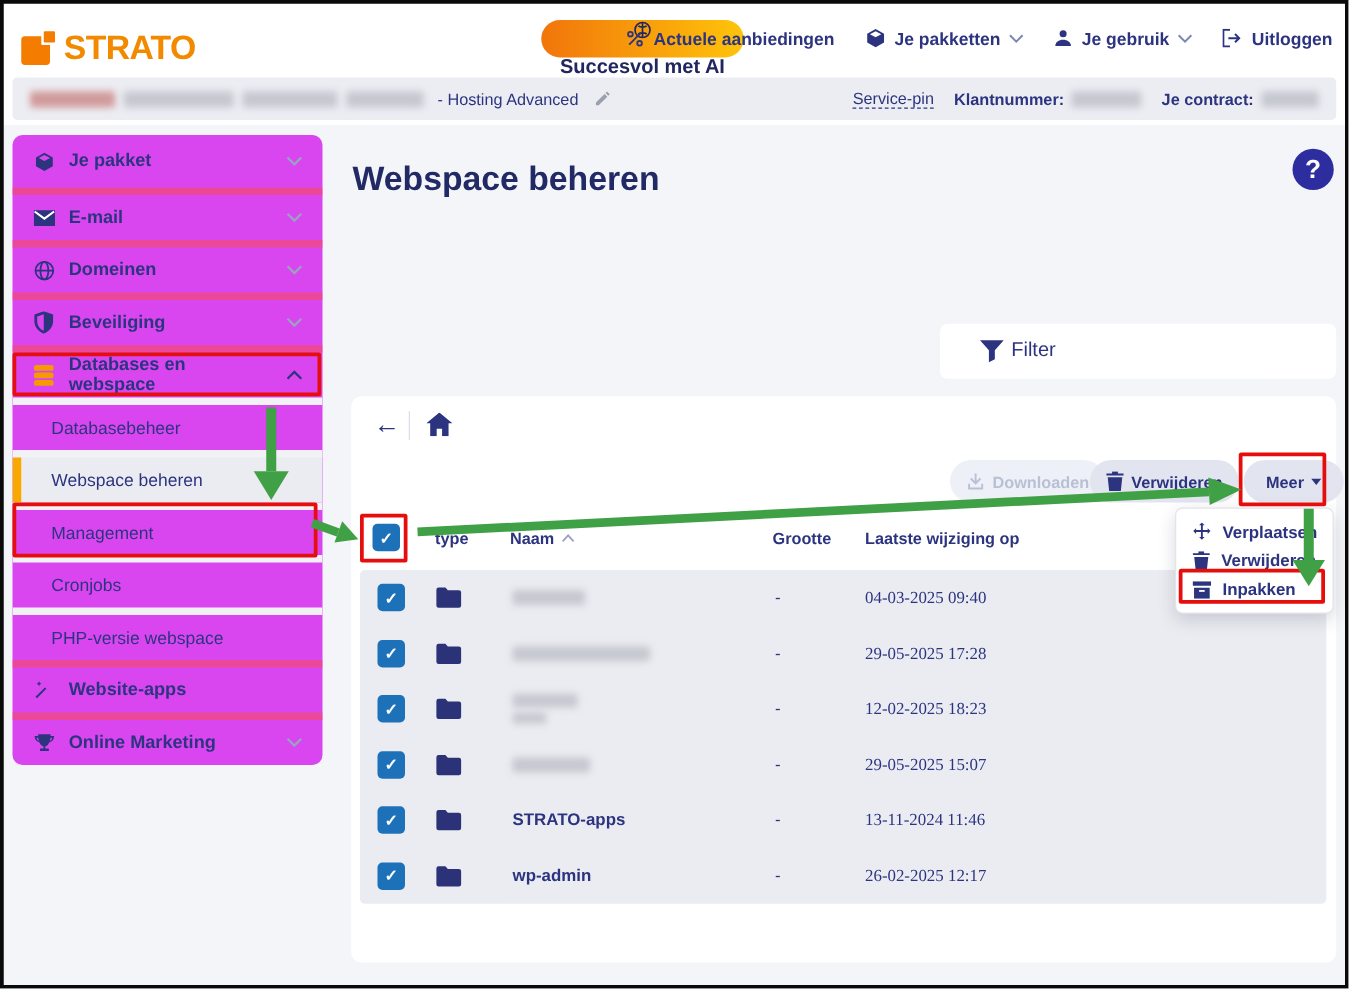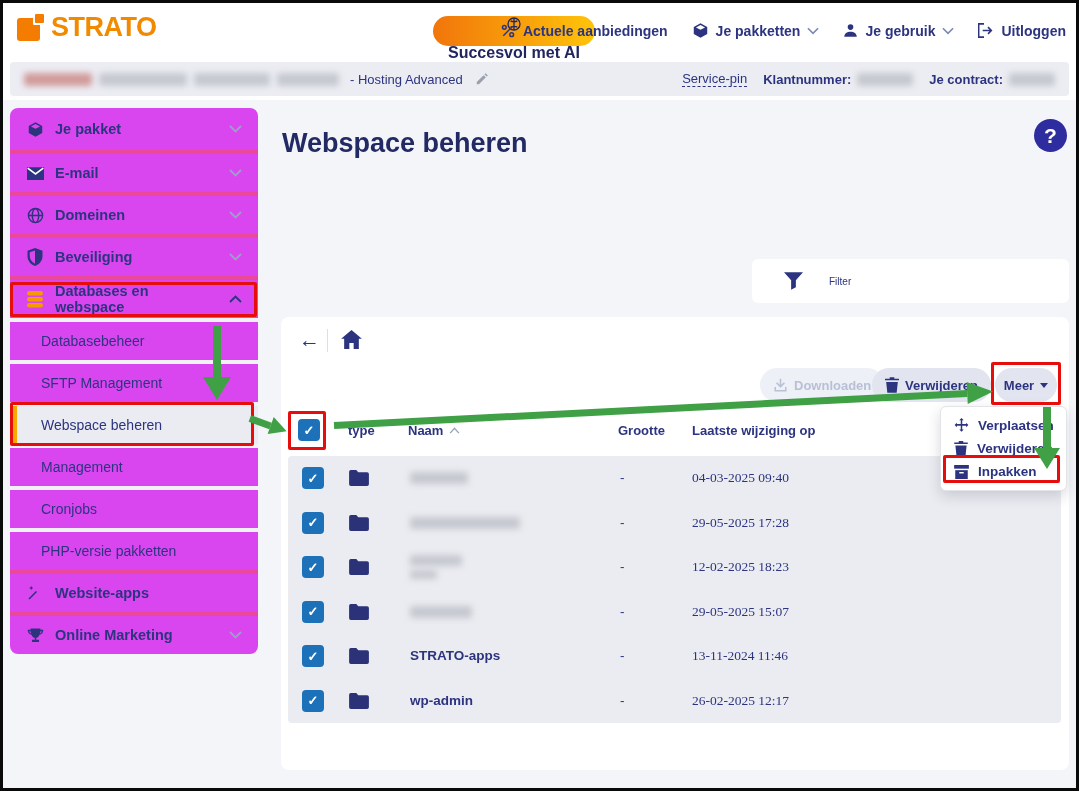--- a/index.html
+++ b/index.html
@@ -3,21 +3,21 @@
 <meta charset="utf-8">
 <style>
   * { box-sizing: border-box; }
   body { margin:0; background:#fff; font-family:"Liberation Sans", sans-serif; }
   .screen { position:relative; width:1079px; height:791px; background:#fff; overflow:hidden; }
   .frame { position:absolute; inset:0; border:3px solid #0a0a0a; z-index:95; pointer-events:none; }
   .pagebg { position:absolute; left:3px; top:100px; width:1073px; height:688px; background:#f4f5f8; }
 
   
   .topbar { position:absolute; left:3px; top:3px; width:1073px; height:55px; background:#fff; }
-  .logo { position:absolute; left:14px; top:9px; display:flex; align-items:center; gap:7px;justify-content:space-between; }
+  .logo { position:absolute; left:14px; top:20px; display:flex; align-items:center; gap:7px;justify-content:space-between; }
   .logo-mark { position:relative; width:27px; height:27px; }
   .logo-sq { position:absolute; left:0; top:4px; width:23px; height:23px; background:#f47c00; border-radius:3px; }
   .logo-flag { position:absolute; right:0; top:0; width:9px; height:9px; background:#f47c00; border-radius:1px; box-shadow:-2px 2px 0 #fff; }
   .logo-text { font-size:27px; font-weight:800; color:#f28a00; letter-spacing:-0.5px; }
   .ai-pill { position:absolute; left:430px; top:13px; height:30px; padding:0 15px; border-radius:16px;
              background:linear-gradient(90deg, var(--pill_from,#F1750B), var(--pill_to,#FFC40A));
              display:flex; align-items:center; gap:8px; color:#22265e; font-weight:700; font-size:16px; border:none; cursor:pointer;flex-direction:column; }
   .topnav { position:absolute; right:10px; top:0; height:55px; display:flex; align-items:center; gap:24px; }
   .nav-item { display:flex; align-items:center; gap:7px; color:var(--navy,#2C3480); font-weight:700; font-size:14px; cursor:pointer; }
   .nav-item svg { display:block; }
@@ -29,21 +29,21 @@
   .cb-right { margin-left:auto; display:flex; align-items:center; gap:16px; }
   .blur { filter:blur(3px); border-radius:2px; display:inline-block; }
   .blur-red { background:#d09a9a; }
   .blur-gray { background:#c6c8d0; }
   .service-pin { border-bottom:1px dashed var(--navy,#2C3480); cursor:pointer; }
   .kv { display:flex; align-items:center; gap:6px; }
   .kv b { font-weight:700; }
 
   
   .sidebar { position:absolute; left:10px; top:108px; width:248px; background:#d946ef; border-radius:8px; overflow:hidden; z-index:2; }
-  .sb-item { height:42px; display:flex; align-items:center; padding:0 16px; gap:11px; border-top:4px solid #ec4899;
+  .sb-item { height:42px; display:flex; align-items:center; padding:0 16px; gap:11px; border-top:6px solid #ec4899;
              font-size:14.5px; font-weight:700; color:var(--navy,#2C3480); cursor:pointer; position:relative; }
   .sb-item:first-child { border-top:none; }
   .sb-sub { padding-left:31px; font-weight:400; font-size:14px; border-top-color:#f2f2f6; }
   .sb-label { flex:1; }
   .sb-chev { color:#98a2c2; display:flex; }
   .sb-chev.up { color:var(--navy,#2C3480); }
   .sb-active { background:#ebecf1; }
   .sb-active::before { content:""; position:absolute; left:0; top:0; bottom:0; width:7px; background:#f9a800; }
   .sb-ic { display:flex; width:18px; justify-content:center; }
 
@@ -55,33 +55,33 @@
   .st-refresh { margin-left:auto; font-size:13px; cursor:pointer; }
   .st-track { margin-top:12px; height:10px; border-radius:5px; background:#e7e8f0; position:relative; overflow:hidden; }
   .st-fill { position:absolute; left:0; top:0; bottom:0; min-width:12px; border-radius:5px; background:var(--navy,#2C3480); }
   .st-row3 { margin-top:11px; display:flex; align-items:center; font-size:13.5px; color:var(--navy,#2C3480); }
   .st-expand { margin-left:auto; display:flex; align-items:center; gap:7px; font-weight:600; color:#2c3892; cursor:pointer; }
   .plus-circle { width:16px; height:16px; border-radius:50%; background:var(--link_blue,#2E4FC6); color:#fff; font-size:13px; font-weight:700;
                  display:flex; align-items:center; justify-content:center; line-height:1; }
   .help-btn { position:absolute; left:1034px; top:119px; width:33px; height:33px; border-radius:50%; background:var(--help_indigo,#2D2DA0);
               color:#fff; font-size:21px; font-weight:800; display:flex; align-items:center; justify-content:center; cursor:pointer; border:none; }
   .filter-bar { position:absolute; left:752px; top:259px; width:317px; height:44px; background:#fff; border-radius:6px;
-                display:flex; align-items:center; gap:26px; padding-left:32px; color:var(--navy,#2C3480); font-size:10px; cursor:pointer; }
+                display:flex; align-items:center; gap:6px; padding-left:32px; color:var(--navy,#2C3480); font-size:16px; cursor:pointer; }
 
   
   .file-card { position:absolute; left:281px; top:317px; width:788px; height:453px; background:#fff; border-radius:8px; }
   .fc-back { position:absolute; left:18px; top:12px; font-size:21px; font-weight:700; color:var(--navy,#2C3480); cursor:pointer; line-height:1; }
   .fc-div { position:absolute; left:46px; top:12px; width:1px; height:23px; background:#dcdfe8; }
   .fc-home { position:absolute; left:60px; top:13px; color:var(--navy,#2C3480); cursor:pointer; }
   .btn { position:absolute; top:51px; height:34px; border-radius:17px; border:none; display:flex; align-items:center; gap:6px;
          padding:0 13px; font-family:inherit; font-size:13px; font-weight:700; cursor:pointer; background:#e2e5ef; color:var(--navy,#2C3480); }
   .btn.disabled { background:#edf0f6; color:#b9c0d6; cursor:default; }
   .btn-download { left:479px; }
   .btn-delete { left:591px; }
-  .btn-more { left:714px; width:62px; justify-content:center; }
+  .btn-more { left:714px; width:80px; justify-content:center; }
   .caret-down { width:0; height:0; border-left:4px solid transparent; border-right:4px solid transparent; border-top:5px solid var(--navy,#2C3480); }
   .thead-cell { position:absolute; top:106px; font-size:13px; font-weight:700; color:var(--navy,#2C3480); cursor:pointer; display:flex; align-items:center; gap:6px; }
   .checkbox { width:22px; height:22px; border-radius:4px; background:var(--checkbox_blue,#1D71B8); color:#fff; font-size:13px; font-weight:700;
               display:flex; align-items:center; justify-content:center; cursor:pointer; }
   .hdr-check { position:absolute; left:17px; top:102px; }
   .tbody { position:absolute; left:7px; top:139px; width:773px; height:267px; background:#ebecf1; border-radius:4px; }
   .trow { position:relative; height:44.5px; cursor:pointer; }
   .trow .checkbox { position:absolute; left:14px; top:11px; }
   .trow .folder { position:absolute; left:60px; top:13px; }
   .trow .t-name { position:absolute; left:122px; top:14px; font-size:13.5px; font-weight:600; color:var(--navy,#2C3480); }
@@ -270,34 +270,31 @@
       <span class="sb-label">Databases en webspace</span>
       <span class="sb-chev up">
           <svg width="13" height="8" viewBox="0 0 13 8" fill="none" stroke="currentColor" stroke-width="1.8">
             <path d="M1 7l5.5-5.5L12 7"></path>
           </svg>
         </span>
     </div>
     <div class="sb-item sb-sub">
       <span class="sb-label">Databasebeheer</span>
     </div>
-    <div class="sb-item sb-sub">
-      <span class="sb-label">SFTP Management</span>
-    </div>
     <div class="sb-item sb-sub sb-active">
       <span class="sb-label">Webspace beheren</span>
     </div>
     <div class="sb-item sb-sub">
       <span class="sb-label">Management</span>
     </div>
     <div class="sb-item sb-sub">
       <span class="sb-label">Cronjobs</span>
     </div>
     <div class="sb-item sb-sub">
-      <span class="sb-label">PHP-versie pakketten</span>
+      <span class="sb-label">PHP-versie webspace</span>
     </div>
     <div class="sb-item">
       <span class="sb-ic">
           <svg width="18" height="18" viewBox="0 0 24 24" fill="none" stroke="#2c3480" stroke-width="2.2">
             <path d="M4 20L14 10"></path>
             <path d="M16 3v4M14 5h4M19.5 10.5v4M17.5 12.5h4M7 2.5l.9 1.9 1.9.9-1.9.9L7 8.1l-.9-1.9-1.9-.9 1.9-.9L7 2.5z" fill="#2c3480" stroke="none"></path>
           </svg>
         </span>
       <span class="sb-label">Website-apps</span>
     </div>

